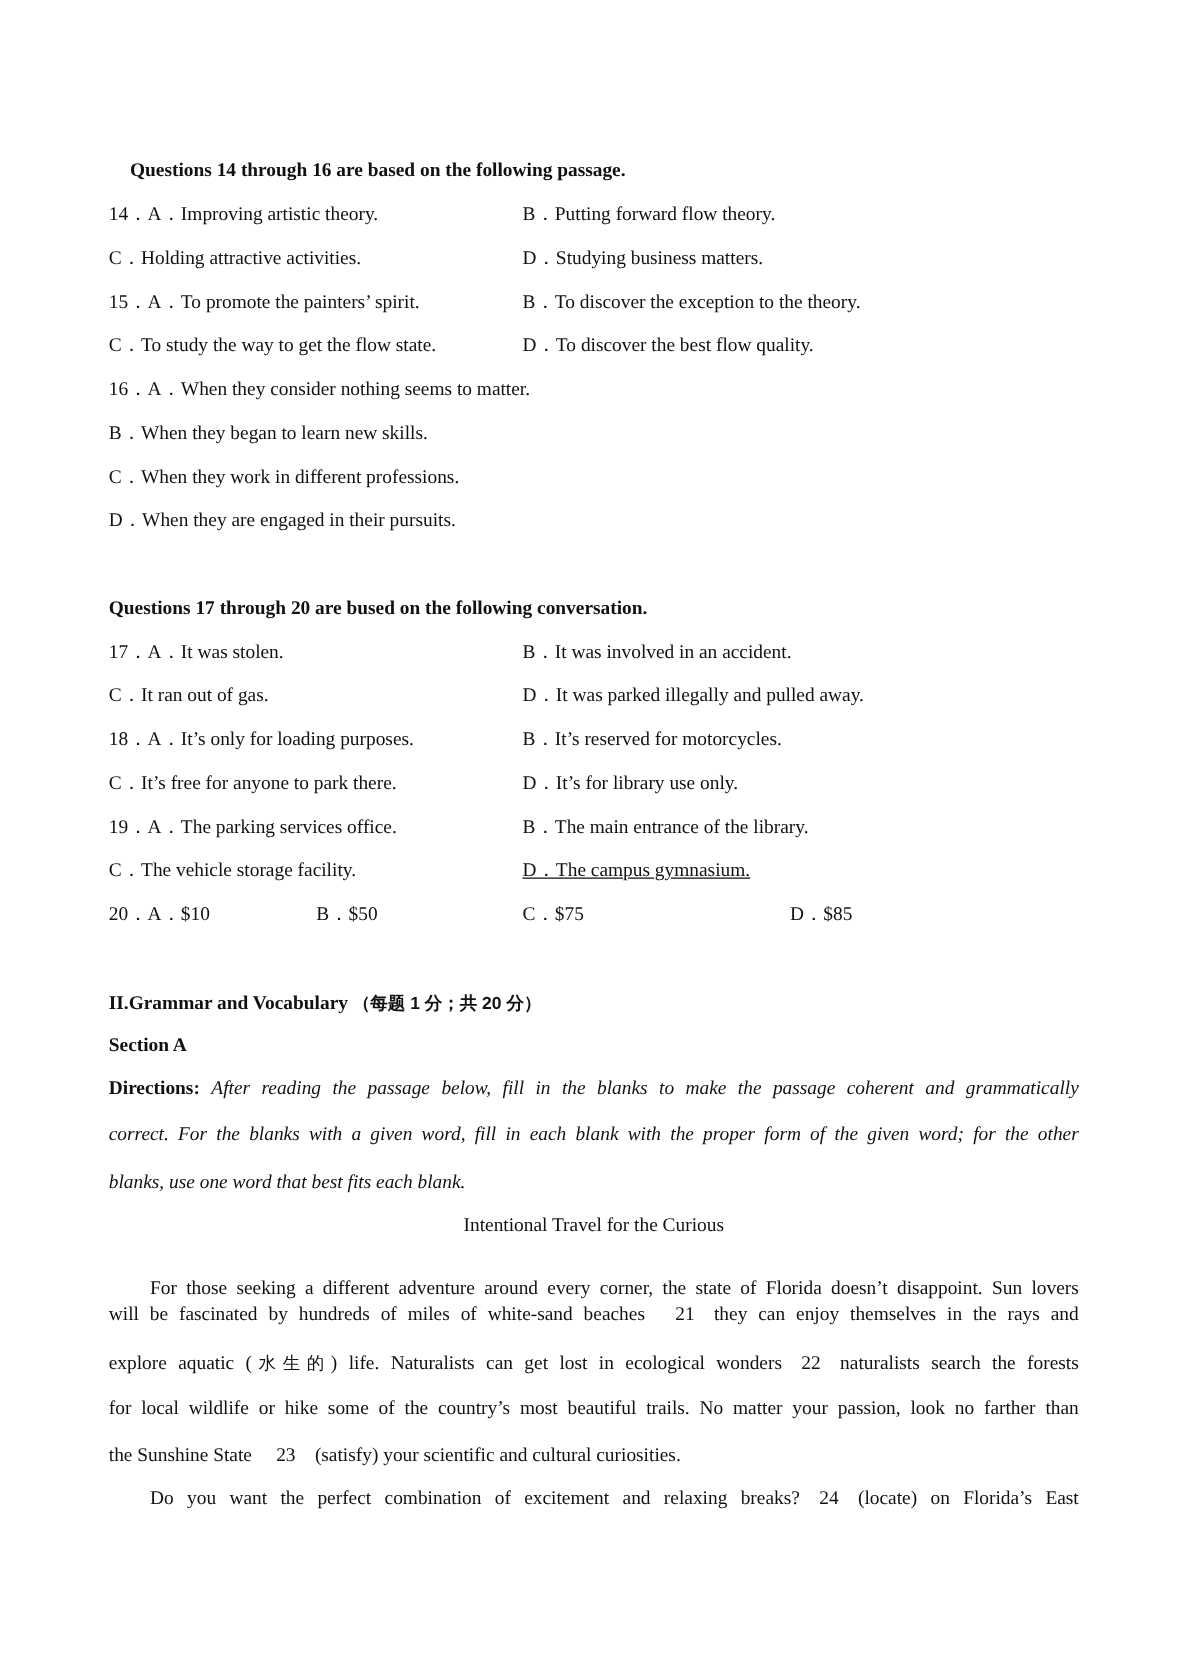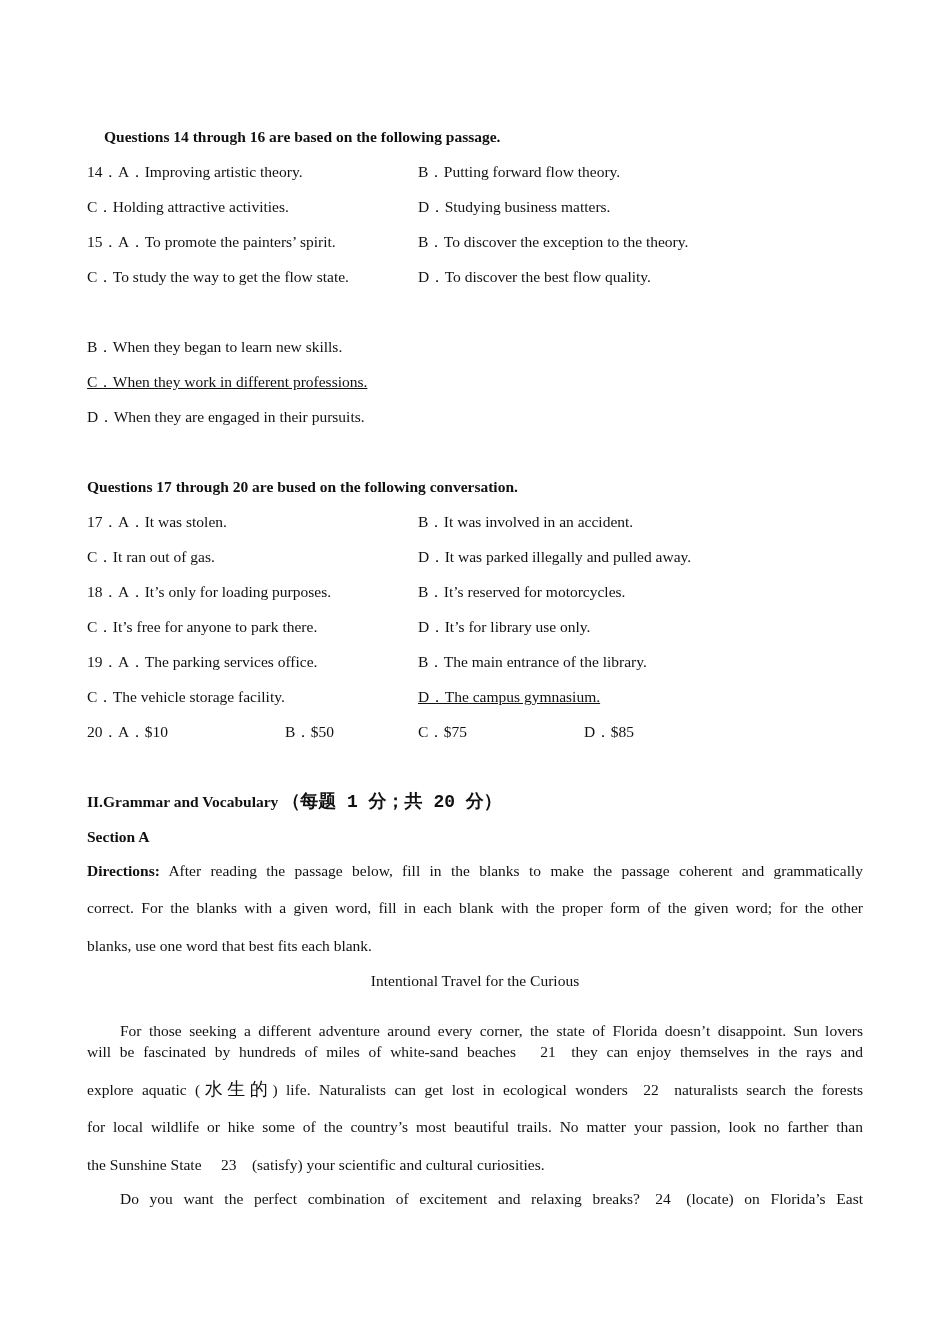--- a/index.html
+++ b/index.html
@@ -4,56 +4,57 @@
   <style>
     html, body { margin: 0; padding: 0; background: #ffffff; }
     body {
       width: 950px; height: 1344px; position: relative; overflow: hidden;
       font-family: "Liberation Serif", "DejaVu Serif", serif;
       color: #111111; font-size: 15.5px;
     }
     .page { position: absolute; left: 0; top: 0; width: 950px; height: 1181px; }
     .ln { position: absolute; white-space: nowrap; line-height: 20px; }
     .b { font-weight: bold; }
-    .i { }
+    .i { font-style: italic; }
     .col-a { left: 87px; }
     .col-b { left: 418px; }
-    .col-c { left: 253px; margin-left: 32px; }
+    .col-c { left: 253px; }
     .col-d { left: 584px; }
     .justify {
       position: absolute; left: 87px; width: 776px; line-height: 20px;
       text-align: justify; text-align-last: justify; white-space: nowrap;
     }
     .justify-last { text-align-last: left; }
     .blank {
       display: inline-block; text-underline-offset: 2px;
       white-space: pre;
     }
     .center { position: absolute; left: 87px; width: 776px; text-align: center; line-height: 20px; }
-    .cjk { font-family: Liberation Mono, monospace; font-size: 18px; }
+    .cjk { font-family: Liberation Sans, sans-serif; font-size: 14px; }
   </style>
 </head>
 <body>
 
 <div class="page">
 
   <div class="ln b" style="left:104px; top:127px;">Questions 14 through 16 are based on the following passage.</div>
 
   <div class="ln col-a" style="top:162px;"><span>14．</span><span>A．Improving artistic theory.</span></div>
   <div class="ln col-b" style="top:162px;">B．Putting forward flow theory.</div>
   <div class="ln col-a" style="top:197px;">C．Holding attractive activities.</div>
   <div class="ln col-b" style="top:197px;">D．Studying business matters.</div>
 
   <div class="ln col-a" style="top:232px;"><span>15．</span><span>A．To promote the painters’ spirit.</span></div>
   <div class="ln col-b" style="top:232px;">B．To discover the exception to the theory.</div>
   <div class="ln col-a" style="top:267px;">C．To study the way to get the flow state.</div>
   <div class="ln col-b" style="top:267px;">D．To discover the best flow quality.</div>
 
+  <div class="ln col-a" style="top:302px;"><span>16．</span><span>A．When they consider nothing seems to matter.</span></div>
   <div class="ln col-a" style="top:337px;">B．When they began to learn new skills.</div>
-  <div class="ln col-a" style="top:372px;text-decoration:underline;">C．When they work in different professions.</div>
+  <div class="ln col-a" style="top:372px;">C．When they work in different professions.</div>
   <div class="ln col-a" style="top:407px;">D．When they are engaged in their pursuits.</div>
 
   <div class="ln b col-a" style="top:477px;">Questions 17 through 20 are bused on the following conversation.</div>
 
   <div class="ln col-a" style="top:512px;"><span>17．</span><span>A．It was stolen.</span></div>
   <div class="ln col-b" style="top:512px;">B．It was involved in an accident.</div>
   <div class="ln col-a" style="top:547px;">C．It ran out of gas.</div>
   <div class="ln col-b" style="top:547px;">D．It was parked illegally and pulled away.</div>
 
   <div class="ln col-a" style="top:582px;"><span>18．</span><span>A．It’s only for loading purposes.</span></div>
@@ -62,21 +63,21 @@
   <div class="ln col-b" style="top:617px;font-family:Liberation Serif, serif;">D．It’s for library use only.</div>
 
   <div class="ln col-a" style="top:652px;"><span>19．</span><span>A．The parking services office.</span></div>
   <div class="ln col-b" style="top:652px;">B．The main entrance of the library.</div>
   <div class="ln col-a" style="top:687px;">C．The vehicle storage facility.</div>
   <div class="ln col-b" style="top:687px;text-decoration:underline;">D．The campus gymnasium.</div>
 
   <div class="ln col-a" style="top:722px;"><span>20．</span><span>A．$10</span></div>
   <div class="ln col-c" style="top:722px;">B．$50</div>
   <div class="ln col-b" style="top:722px;">C．$75</div>
-  <div class="ln col-d" style="top:722px;">D．$85</div>
+  <div class="ln col-d" style="top:722px;margin-left:48px;">D．$85</div>
 
   <div class="ln b col-a" style="top:792px;"><span>II.Grammar and Vocabulary</span> <span class="cjk">（每题 1 分；共 20 分）</span></div>
   <div class="ln b col-a" style="top:827px;">Section A</div>
 
   <div class="justify" style="top:861px;"><span class="b">Directions:</span> <span class="i">After reading the passage below, fill in the blanks to make the passage coherent and grammatically</span></div>
   <div class="justify i" style="top:898px;">correct. For the blanks with a given word, fill in each blank with the proper form of the given word; for the other</div>
   <div class="justify justify-last i" style="top:936px;">blanks, use one word that best fits each blank.</div>
 
   <div class="center" style="top:971px;">Intentional Travel for the Curious</div>
 

